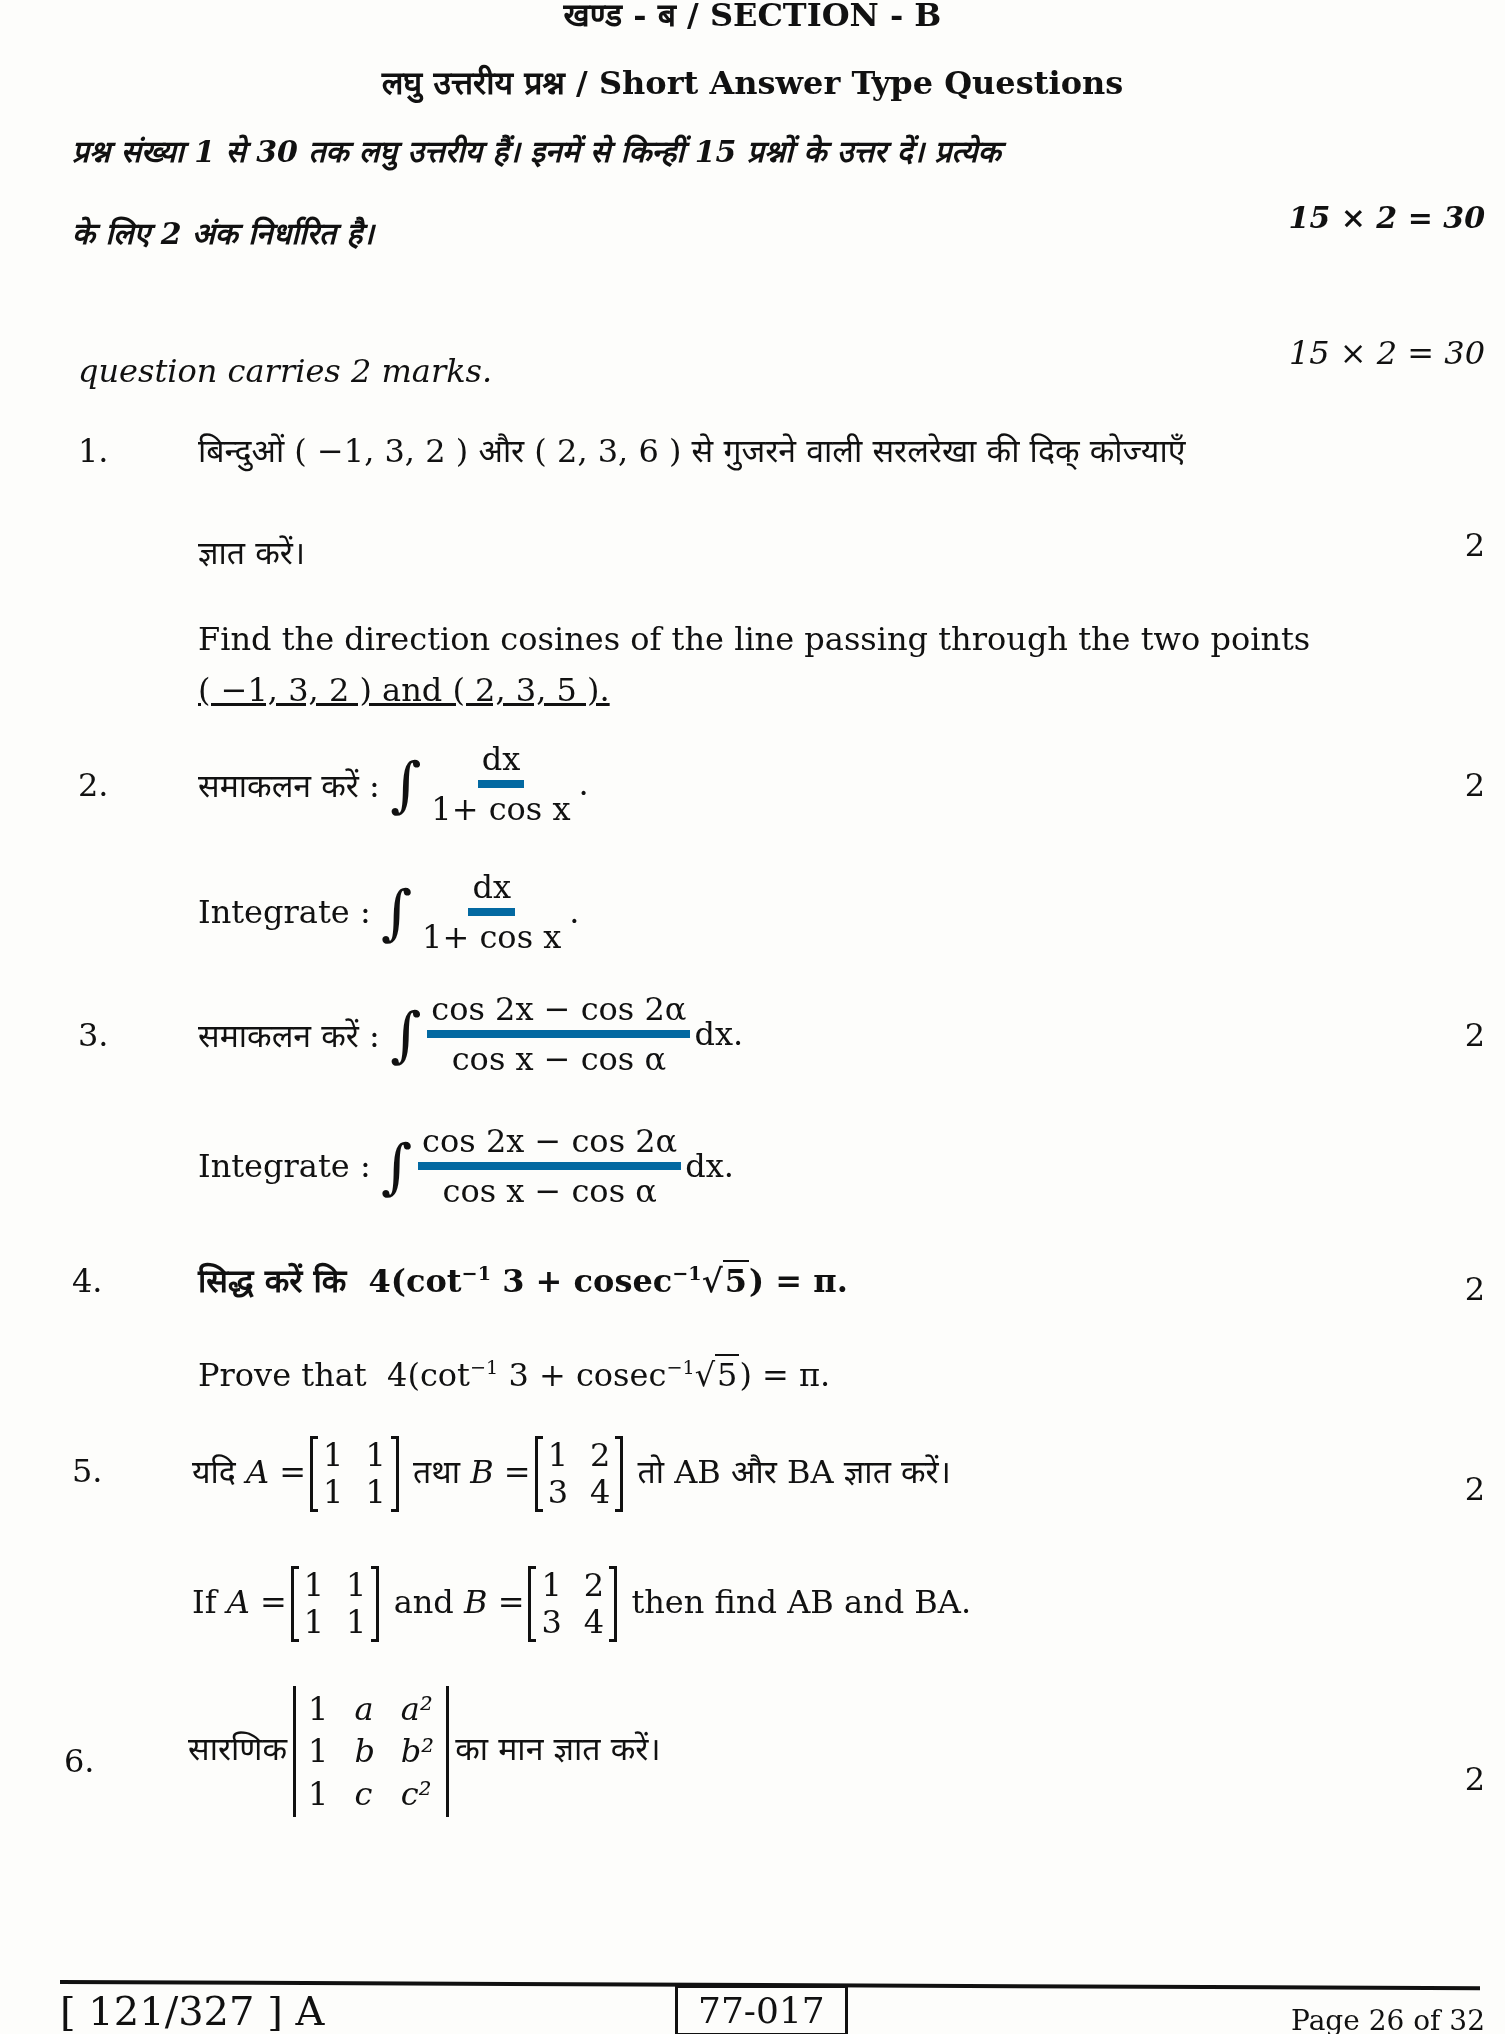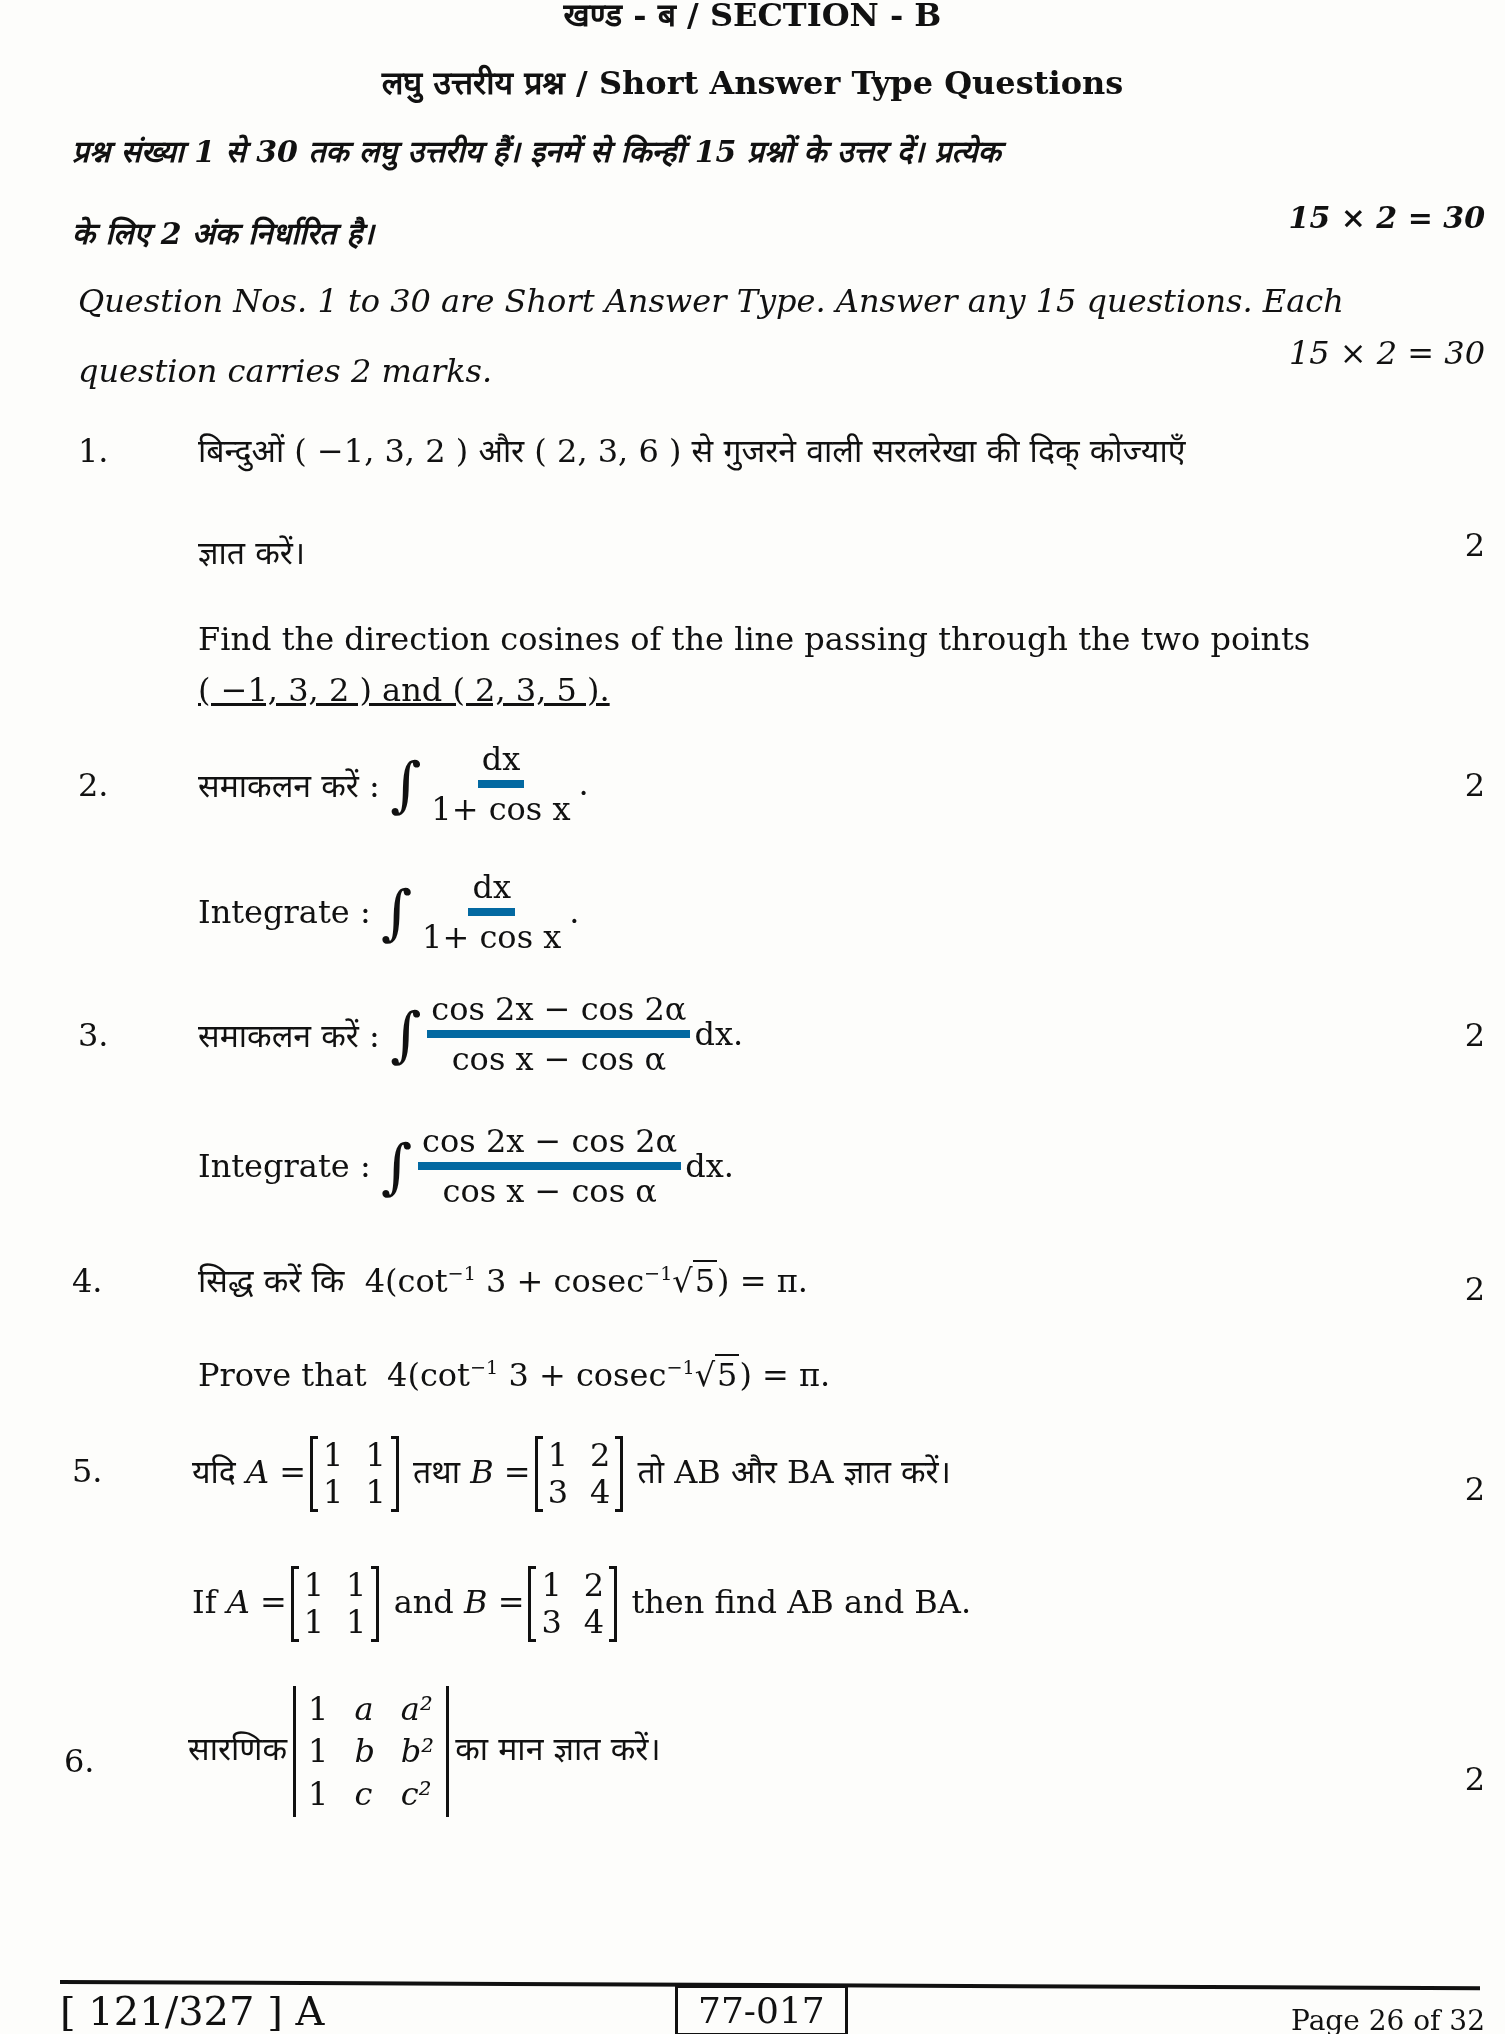--- a/index.html
+++ b/index.html
@@ -43,21 +43,20 @@
 <body>
 
 <div class="page">
 
   <div class="abs section-title">खण्ड - ब / SECTION - B</div>
   <div class="abs sub-title">लघु उत्तरीय प्रश्न / Short Answer Type Questions</div>
 
   <div class="abs instr" style="left:72px; top:130px;">प्रश्न संख्या 1 से 30 तक लघु उत्तरीय हैं। इनमें से किन्हीं 15 प्रश्नों के उत्तर दें। प्रत्येक</div>
   <div class="abs instr" style="left:72px; top:212px;">के लिए 2 अंक निर्धारित है।</div>
   <div class="abs instr" style="right:20px; top:200px;">15 × 2 = 30</div>
-  <div class="abs instr-en" style="left:78px; top:282px;">Question Nos. 1 to 30 are Short Answer Type. Answer any 15 questions. Each</div>
   <div class="abs instr-en" style="left:78px; top:352px;">question carries 2 marks.</div>
   <div class="abs instr-en" style="right:20px; top:334px;">15 × 2 = 30</div>
 
   <div class="abs qnum" style="left:78px; top:432px;">1.</div>
   <div class="abs qtext" style="left:198px; top:428px;">बिन्दुओं ( −1, 3, 2 ) और ( 2, 3, 6 ) से गुजरने वाली सरलरेखा की दिक् कोज्याएँ</div>
   <div class="abs qtext" style="left:198px; top:530px;">ज्ञात करें।</div>
   <div class="abs marks" style="top:526px;">2</div>
   <div class="abs qtext" style="left:198px; top:620px;">Find the direction cosines of the line passing through the two points</div>
   <div class="abs qtext" style="left:198px; top:671px;text-decoration:underline;">( −1, 3, 2 ) and ( 2, 3, 5 ).</div>
 
@@ -105,21 +104,21 @@
       <span class="integral">∫</span>
       <span class="frac">
         <span class="num">cos 2x − cos 2α</span>
         <span class="den">cos x − cos α</span>
       </span>
       <span>dx.</span>
     </span>
   </div>
 
   <div class="abs qnum" style="left:72px; top:1262px;">4.</div>
-  <div class="abs qtext" style="left:198px; top:1258px;">
+  <div class="abs qtext" style="left:198px; top:1258px;font-weight:bold;">
     <span>सिद्ध करें कि</span>&nbsp;
     <span>4(cot</span><sup>−1</sup>
     <span>3 + cosec</span><sup>−1</sup>√<span class="sqrt">5</span><span>) = π.</span>
   </div>
   <div class="abs marks" style="top:1270px;">2</div>
   <div class="abs qtext" style="left:198px; top:1356px;">
     <span>Prove that</span>&nbsp;
     <span>4(cot</span><sup>−1</sup>
     <span>3 + cosec</span><sup>−1</sup>√<span class="sqrt">5</span><span>) = π.</span>
   </div>

